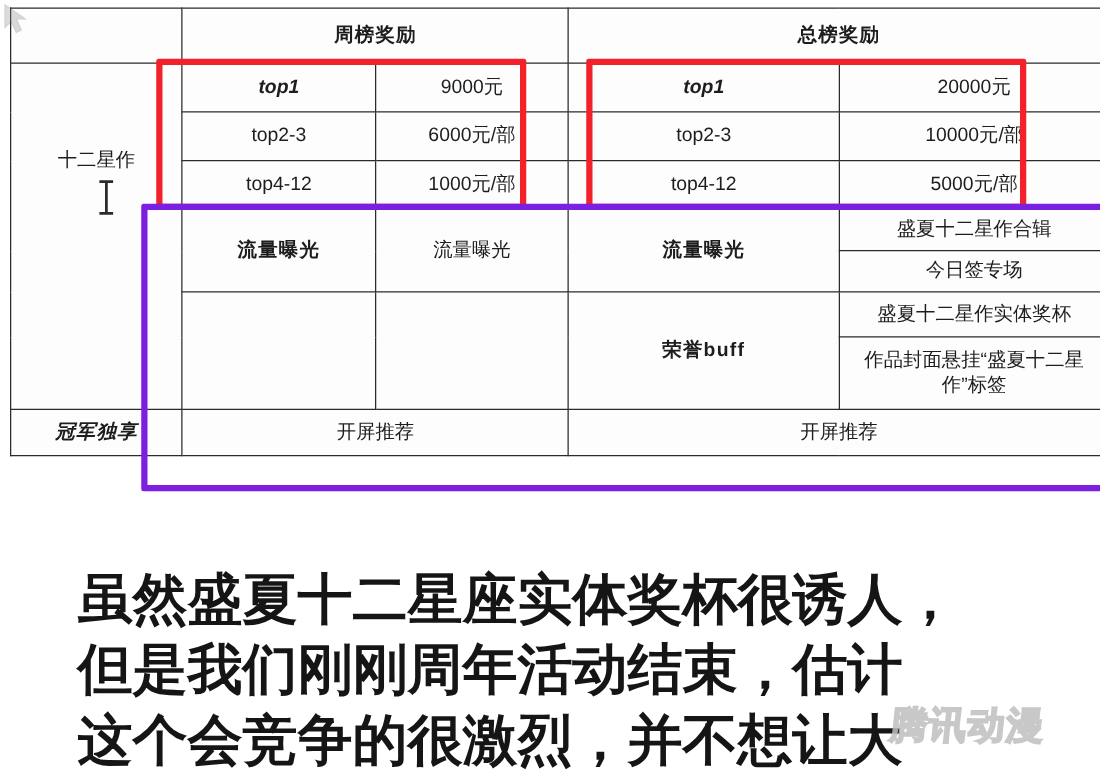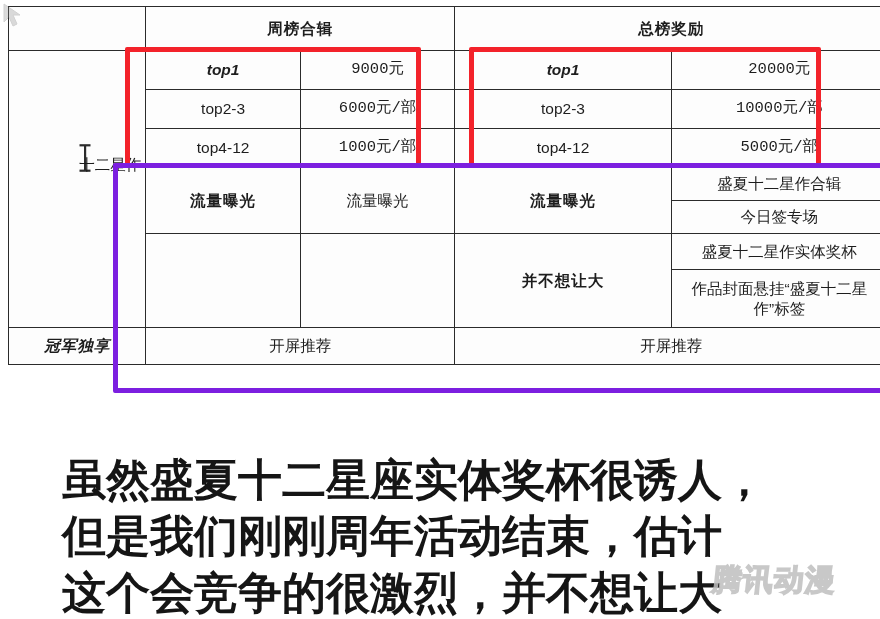--- a/index.html
+++ b/index.html
@@ -45,21 +45,21 @@
     letter-spacing: 1px;
     height: 44px;
   }
   td.colA { width: 100px; }
   td.colB { width: 120px; }
   td.colC { width: 225px; }
   td.colD { width: 120px; }
   td.colE { width: 315px; }
   td.rank-strong { font-weight: bold; font-size: 17px; font-style: italic; }
   td.rank { font-size: 16.5px; }
-  td.amount { font-size: 16px; font-family: Liberation Mono, monospace; }
+  td.amount { font-size: 16px; }
   td.leftlabel { font-size: 17px; font-weight: 700; letter-spacing: 1px; }
   td.champ { font-size: 17px; font-weight: bold; letter-spacing: 1px; font-style: italic; }
   .r-rank { height: 39px; }
   .r-flow { height: 33px; }
   .r-honor { height: 36px; }
   .r-tag  { height: 58px; }
   .r-open { height: 37px; }
 
   
   .anno {
@@ -131,26 +131,26 @@
 
 <div id="page">
 
   <div id="table-wrap">
 
     <table class="reward-table">
       <tbody>
 
         <tr>
           <td class="colA" rowspan="1"></td>
-          <td class="colB colC hdr" colspan="2">周榜合辑</td>
+          <td class="colB colC hdr" colspan="2">周榜奖励</td>
           <td class="colD colE hdr" colspan="2">总榜奖励</td>
         </tr>
 
         <tr class="r-rank">
-          <td class="colA" rowspan="7" style="vertical-align:top;padding-top:104px;text-align:right;">十二星作</td>
+          <td class="colA" rowspan="7" style="vertical-align:top;padding-top:68px;">十二星作</td>
           <td class="colB rank-strong">top1</td>
           <td class="colC amount">9000元</td>
           <td class="colD rank-strong">top1</td>
           <td class="colE amount">20000元</td>
         </tr>
 
         <tr class="r-rank">
           <td class="colB rank">top2-3</td>
           <td class="colC amount">6000元/部</td>
           <td class="colD rank">top2-3</td>
@@ -170,21 +170,21 @@
           <td class="colD leftlabel" rowspan="2">流量曝光</td>
           <td class="colE">盛夏十二星作合辑</td>
         </tr>
         <tr class="r-flow">
           <td class="colE">今日签专场</td>
         </tr>
 
         <tr class="r-honor">
           <td class="colB" rowspan="2"></td>
           <td class="colC" rowspan="2"></td>
-          <td class="colD leftlabel" rowspan="2">并不想让大</td>
+          <td class="colD leftlabel" rowspan="2">荣誉buff</td>
           <td class="colE">盛夏十二星作实体奖杯</td>
         </tr>
         <tr class="r-tag">
           <td class="colE">作品封面悬挂“盛夏十二星作”标签</td>
         </tr>
 
         <tr class="r-open">
           <td class="colA champ">冠军独享</td>
           <td class="colB colC" colspan="2">开屏推荐</td>
           <td class="colD colE" colspan="2">开屏推荐</td>

